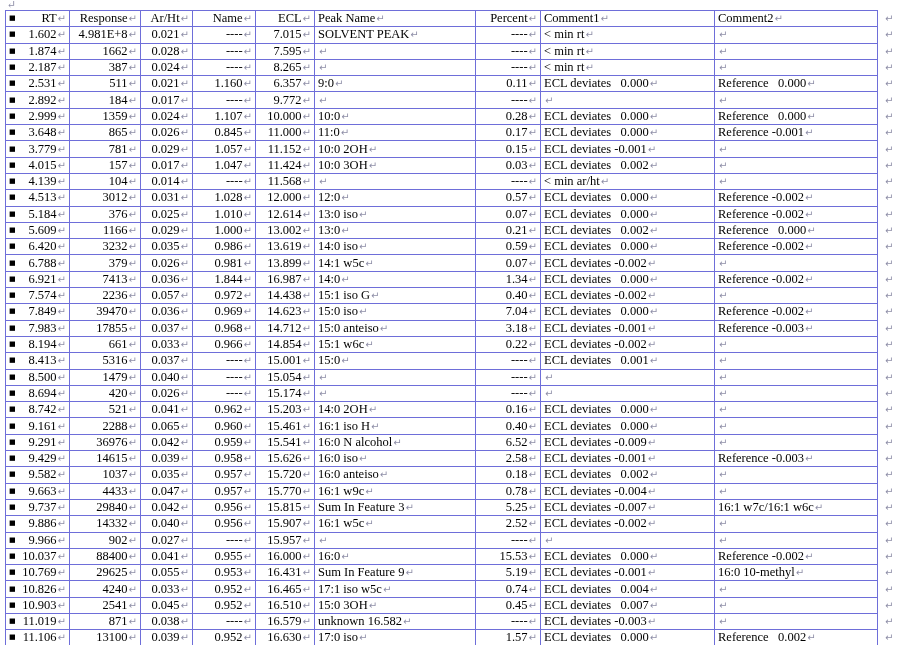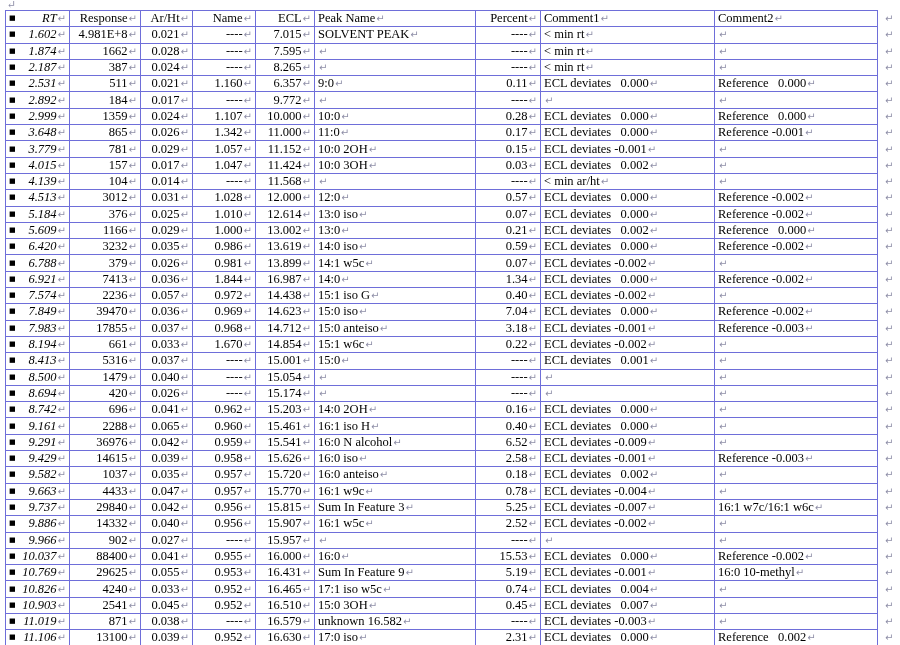--- a/index.html
+++ b/index.html
@@ -31,21 +31,21 @@
   td:nth-child(6), td:nth-child(8), td:nth-child(9) { text-align:left; }
   
   td.outside, table.peak-table td.outside {
     border:none; text-align:left; padding:0 0 0 6px;
   }
   .mark {
     color:#8f8fa8; font-size:10px; padding-left:1px;
     font-family:"DejaVu Sans",sans-serif;
   }
   .rt-flex { display:flex; align-items:center; }
-  .rt-flex .rtval { flex:1; text-align:right;font-style:italic; }
+  .rt-flex .rtval { flex:1; text-align:right; }
   .bullet {
     font-size:7px; color:#000; line-height:15px; margin-right:2px;
     font-family:"DejaVu Sans",sans-serif;
   }
 </style>
 </head>
 <body>
 
 <div class="doc">
   <span class="top-mark">↵</span>
@@ -144,21 +144,21 @@
           <td><span>10:0</span><span class="mark">↵</span></td>
           <td><span>0.28</span><span class="mark">↵</span></td>
           <td><span>ECL deviates   0.000</span><span class="mark">↵</span></td>
           <td><span>Reference   0.000</span><span class="mark">↵</span></td>
           <td class="outside"><span class="mark">↵</span></td>
         </tr>
         <tr>
           <td><span class="rt-flex"><span class="bullet">■</span><span class="rtval">3.648<span class="mark">↵</span></span></span></td>
           <td><span>865</span><span class="mark">↵</span></td>
           <td><span>0.026</span><span class="mark">↵</span></td>
-          <td><span>1.342</span><span class="mark">↵</span></td>
+          <td><span>0.845</span><span class="mark">↵</span></td>
           <td><span>11.000</span><span class="mark">↵</span></td>
           <td><span>11:0</span><span class="mark">↵</span></td>
           <td><span>0.17</span><span class="mark">↵</span></td>
           <td><span>ECL deviates   0.000</span><span class="mark">↵</span></td>
           <td><span>Reference -0.001</span><span class="mark">↵</span></td>
           <td class="outside"><span class="mark">↵</span></td>
         </tr>
         <tr>
           <td><span class="rt-flex"><span class="bullet">■</span><span class="rtval">3.779<span class="mark">↵</span></span></span></td>
           <td><span>781</span><span class="mark">↵</span></td>
@@ -300,21 +300,21 @@
           <td><span>15:0 anteiso</span><span class="mark">↵</span></td>
           <td><span>3.18</span><span class="mark">↵</span></td>
           <td><span>ECL deviates -0.001</span><span class="mark">↵</span></td>
           <td><span>Reference -0.003</span><span class="mark">↵</span></td>
           <td class="outside"><span class="mark">↵</span></td>
         </tr>
         <tr>
           <td><span class="rt-flex"><span class="bullet">■</span><span class="rtval">8.194<span class="mark">↵</span></span></span></td>
           <td><span>661</span><span class="mark">↵</span></td>
           <td><span>0.033</span><span class="mark">↵</span></td>
-          <td><span>1.670</span><span class="mark">↵</span></td>
+          <td><span>0.966</span><span class="mark">↵</span></td>
           <td><span>14.854</span><span class="mark">↵</span></td>
           <td><span>15:1 w6c</span><span class="mark">↵</span></td>
           <td><span>0.22</span><span class="mark">↵</span></td>
           <td><span>ECL deviates -0.002</span><span class="mark">↵</span></td>
           <td><span></span><span class="mark">↵</span></td>
           <td class="outside"><span class="mark">↵</span></td>
         </tr>
         <tr>
           <td><span class="rt-flex"><span class="bullet">■</span><span class="rtval">8.413<span class="mark">↵</span></span></span></td>
           <td><span>5316</span><span class="mark">↵</span></td>
@@ -346,21 +346,21 @@
           <td><span>----</span><span class="mark">↵</span></td>
           <td><span>15.174</span><span class="mark">↵</span></td>
           <td><span></span><span class="mark">↵</span></td>
           <td><span>----</span><span class="mark">↵</span></td>
           <td><span></span><span class="mark">↵</span></td>
           <td><span></span><span class="mark">↵</span></td>
           <td class="outside"><span class="mark">↵</span></td>
         </tr>
         <tr>
           <td><span class="rt-flex"><span class="bullet">■</span><span class="rtval">8.742<span class="mark">↵</span></span></span></td>
-          <td><span>696</span><span class="mark">↵</span></td>
+          <td><span>521</span><span class="mark">↵</span></td>
           <td><span>0.041</span><span class="mark">↵</span></td>
           <td><span>0.962</span><span class="mark">↵</span></td>
           <td><span>15.203</span><span class="mark">↵</span></td>
           <td><span>14:0 2OH</span><span class="mark">↵</span></td>
           <td><span>0.16</span><span class="mark">↵</span></td>
           <td><span>ECL deviates   0.000</span><span class="mark">↵</span></td>
           <td><span></span><span class="mark">↵</span></td>
           <td class="outside"><span class="mark">↵</span></td>
         </tr>
         <tr>
@@ -519,20 +519,20 @@
           <td><span></span><span class="mark">↵</span></td>
           <td class="outside"><span class="mark">↵</span></td>
         </tr>
         <tr>
           <td><span class="rt-flex"><span class="bullet">■</span><span class="rtval">11.106<span class="mark">↵</span></span></span></td>
           <td><span>13100</span><span class="mark">↵</span></td>
           <td><span>0.039</span><span class="mark">↵</span></td>
           <td><span>0.952</span><span class="mark">↵</span></td>
           <td><span>16.630</span><span class="mark">↵</span></td>
           <td><span>17:0 iso</span><span class="mark">↵</span></td>
-          <td><span>2.31</span><span class="mark">↵</span></td>
+          <td><span>1.57</span><span class="mark">↵</span></td>
           <td><span>ECL deviates   0.000</span><span class="mark">↵</span></td>
           <td><span>Reference   0.002</span><span class="mark">↵</span></td>
           <td class="outside"><span class="mark">↵</span></td>
         </tr>
       </tbody>
   </table>
 </div>
 
 </body></html>

